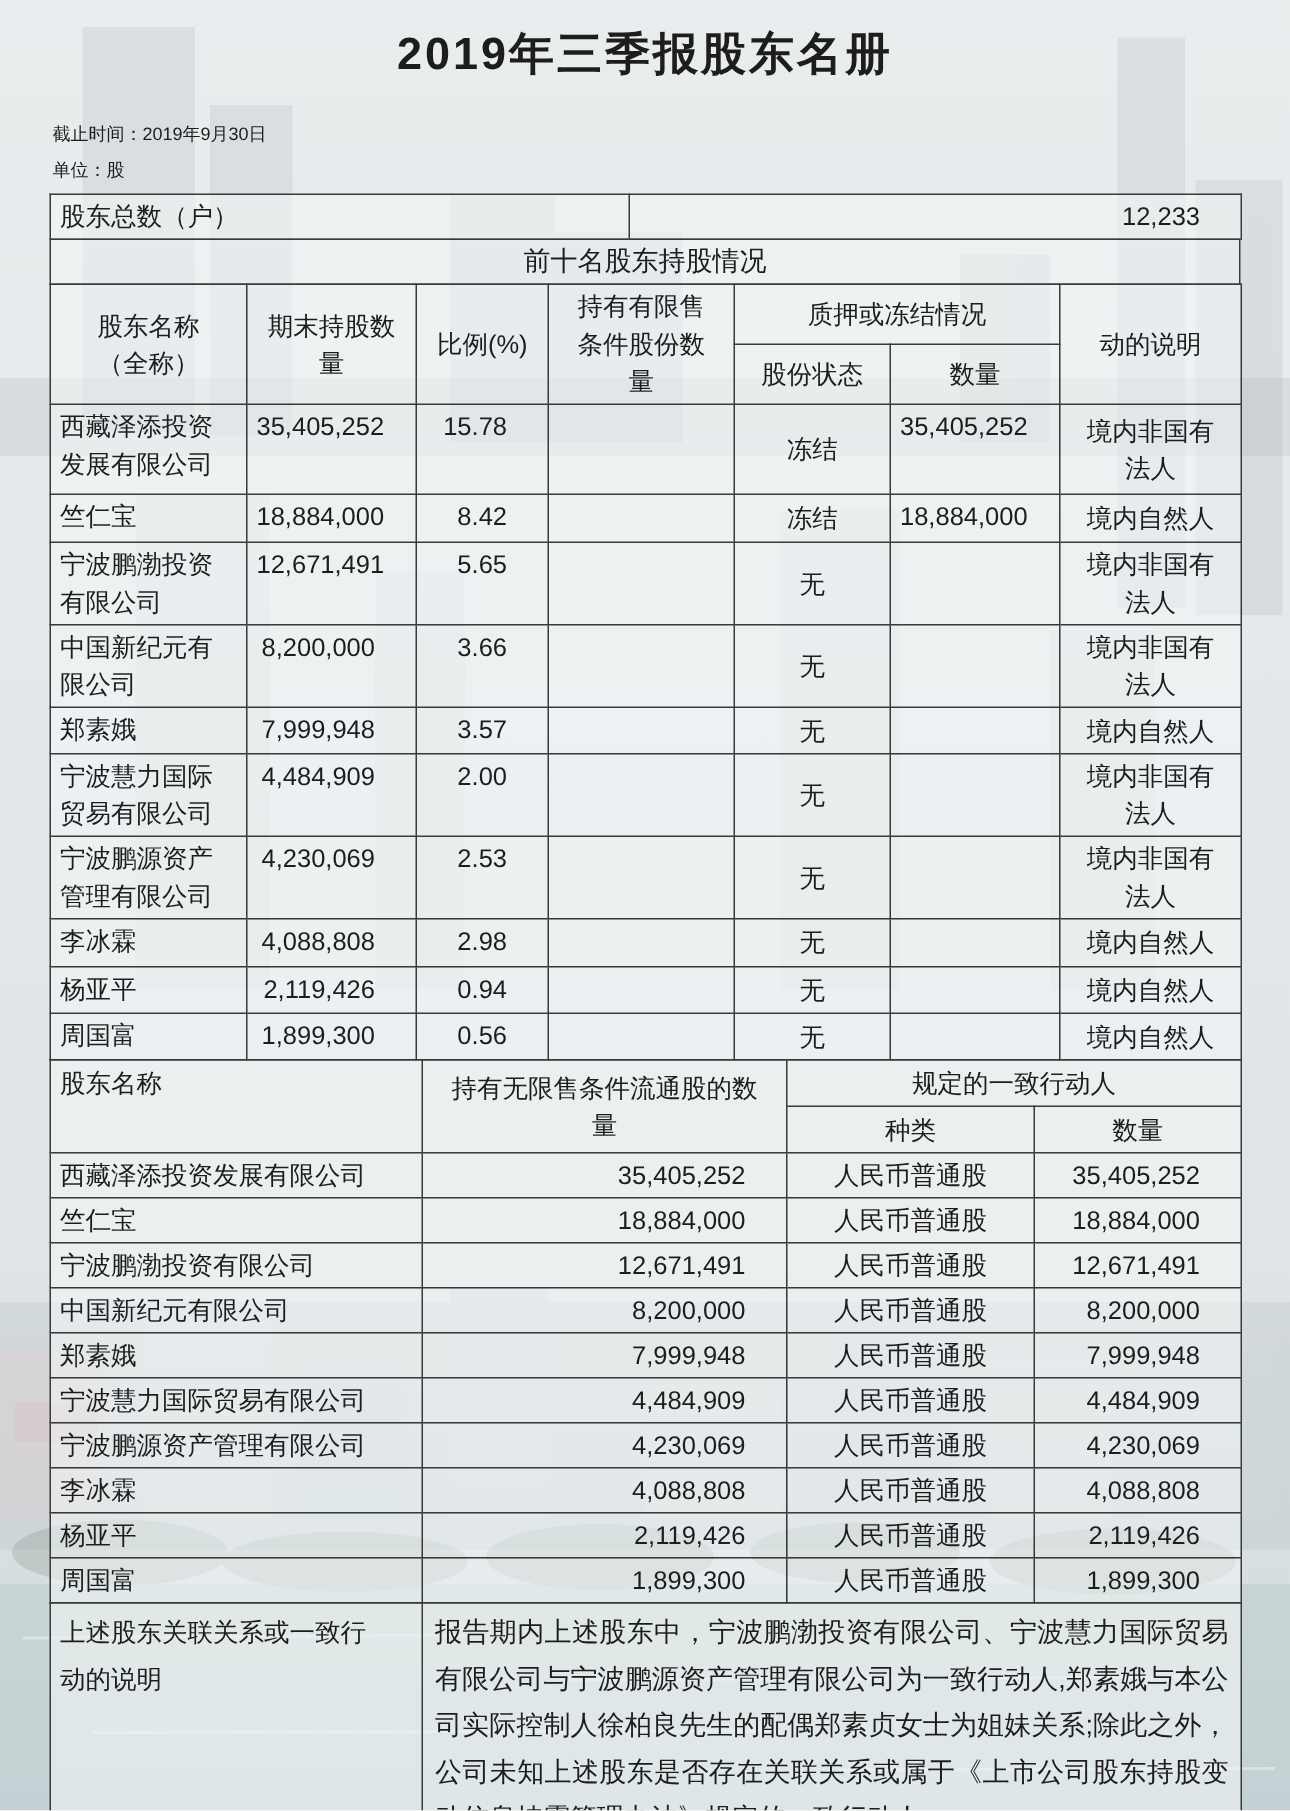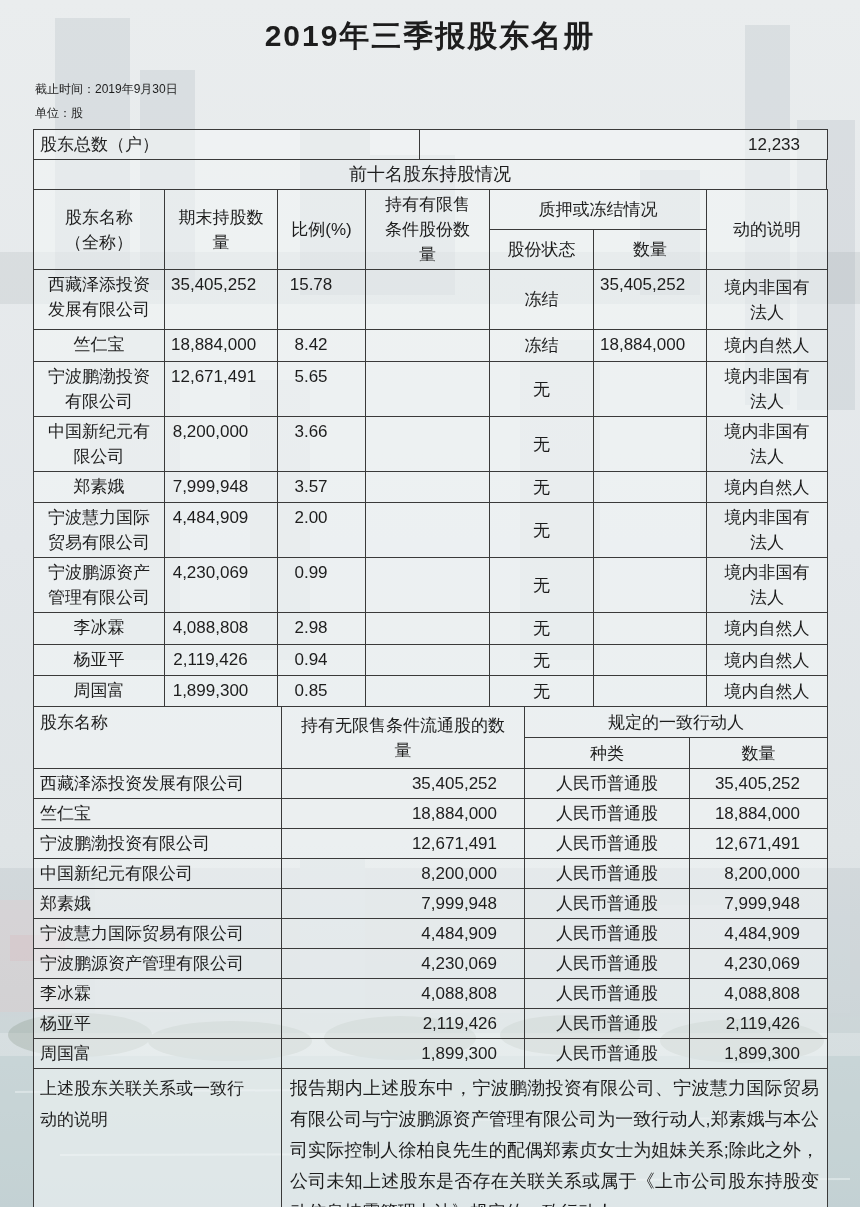--- a/index.html
+++ b/index.html
@@ -29,21 +29,21 @@
   }
   .section-bar {
     border:1px solid #3a3a3a; margin-top:-1px;
     height:29px; line-height:29px;
     text-align:center; font-size:18px;
     background:rgba(244,247,248,0.5);
   }
   .al { text-align:left; }
   .ac { text-align:center; }
   .ar { text-align:right; padding-right:27px; }
-  .vt { vertical-align:top;text-align:center; }
+  .vt { vertical-align:top; }
   .hd { text-align:center; vertical-align:middle; }
   tr.h60 { height:60px; } tr.h54 { height:54px;margin-top:48px; }
   tr.h32 { height:32px; } tr.h31 { height:31px; }
   tr.hh  { height:40px; }
   .t2 tr { height:28px; }
   .t2 tr.hh2 { height:31px; }
   .t2 .hd-name { vertical-align:top; text-align:left; padding-top:3px; }
   .note-label { vertical-align:top; text-align:left; line-height:31px; padding-top:4px; }
   .note-text  { vertical-align:top; text-align:justify; font-size:18px; line-height:31px; padding:4px 8px; }
   tr.note-row { height:160px; }
@@ -210,21 +210,21 @@
         <td class="ac vt"></td>
         <td class="ac">无</td>
         <td class="ar vt"></td>
         <td class="ac">境内非国有
 法人</td>
       </tr>
       <tr class="h54">
         <td class="al vt">宁波鹏源资产
 管理有限公司</td>
         <td class="ar vt">4,230,069</td>
-        <td class="ar vt">0.99</td>
+        <td class="ar vt">2.53</td>
         <td class="ac vt"></td>
         <td class="ac">无</td>
         <td class="ar vt"></td>
         <td class="ac">境内非国有
 法人</td>
       </tr>
       <tr class="h32">
         <td class="al vt">李冰霖</td>
         <td class="ar vt">4,088,808</td>
         <td class="ar vt">2.98</td>
@@ -238,21 +238,21 @@
         <td class="ar vt">2,119,426</td>
         <td class="ar vt">0.94</td>
         <td class="ac vt"></td>
         <td class="ac">无</td>
         <td class="ar vt"></td>
         <td class="ac">境内自然人</td>
       </tr>
       <tr class="h31">
         <td class="al vt">周国富</td>
         <td class="ar vt">1,899,300</td>
-        <td class="ar vt">0.85</td>
+        <td class="ar vt">0.56</td>
         <td class="ac vt"></td>
         <td class="ac">无</td>
         <td class="ar vt"></td>
         <td class="ac">境内自然人</td>
       </tr>
     </tbody>
       </table>
 
 
     <table class="t2">

